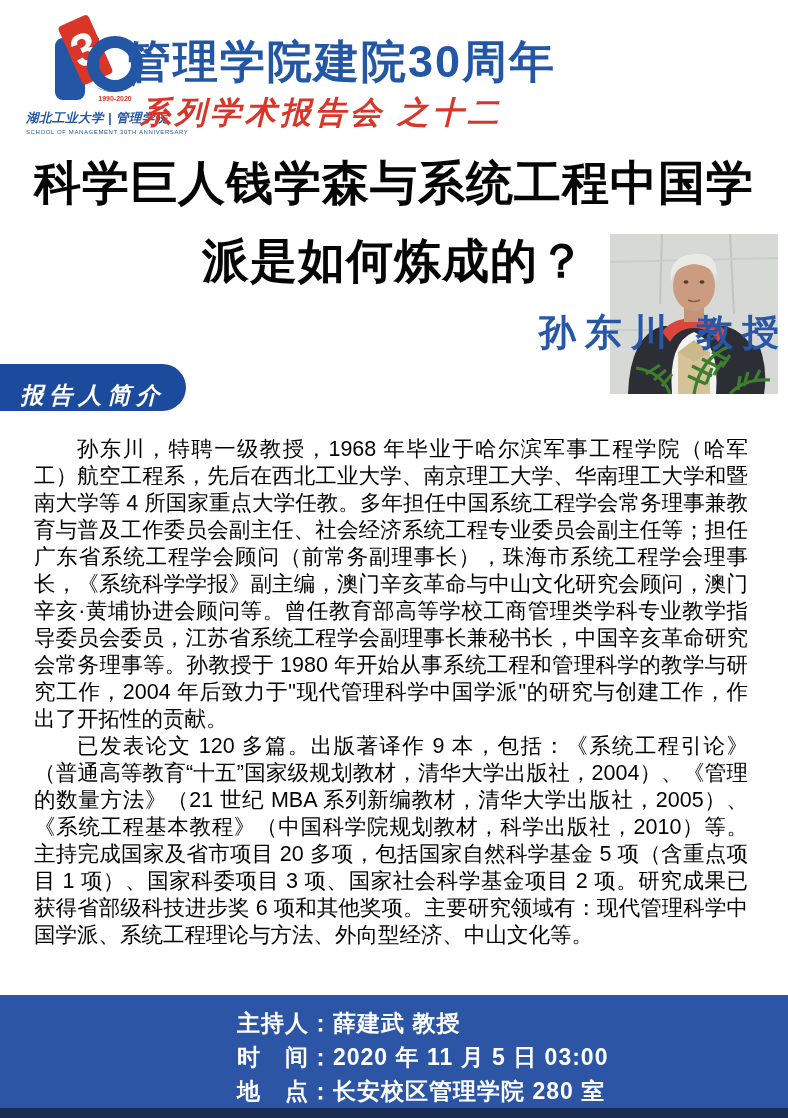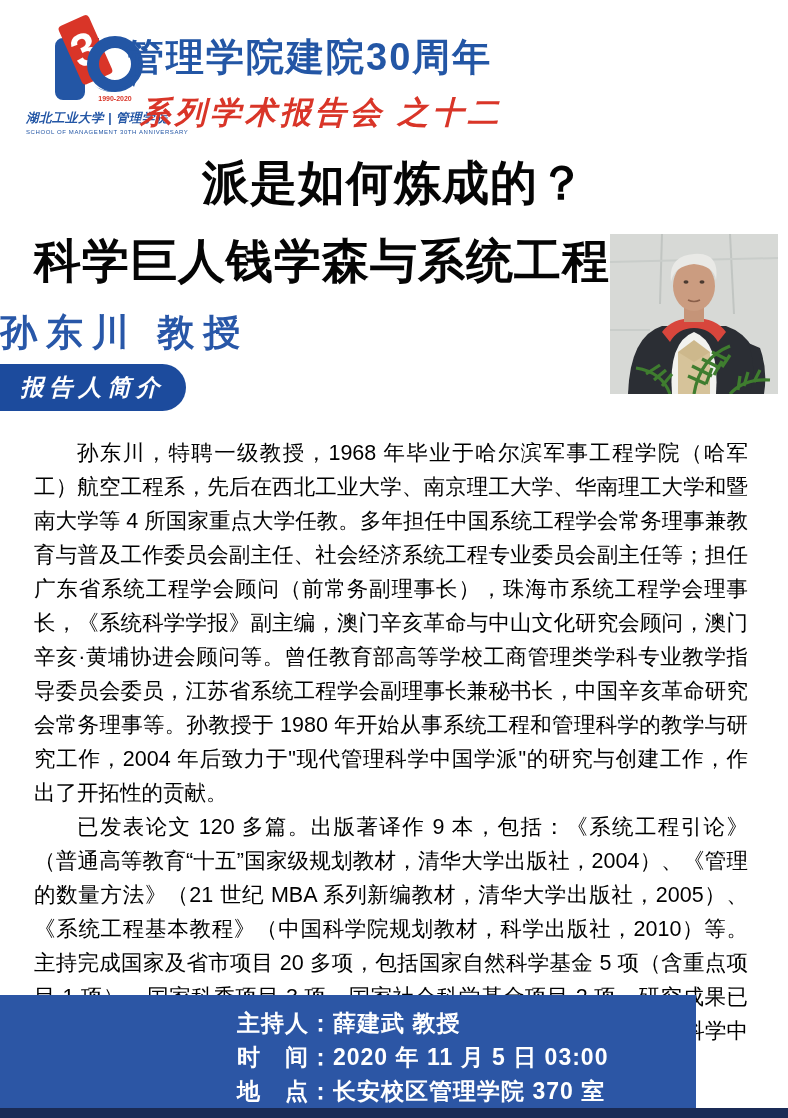--- a/index.html
+++ b/index.html
@@ -14,63 +14,63 @@
   .logo-caption-cn {
     margin-top:2px; text-align:center; color:#2356a5; font-weight:bold;
     font-style:italic; font-size:12.5px; letter-spacing:0.5px; white-space:nowrap;
   }
   .logo-caption-en {
     text-align:center; color:#2356a5; font-size:6px; letter-spacing:0.6px;
     margin-top:2px; white-space:nowrap;
   }
   .banner-title {
     position:absolute; left:126px; top:32px; color:#2356a5;
-    font-size:38px; font-weight:900; letter-spacing:2px; white-space:nowrap;
+    font-size:45px; font-weight:900; letter-spacing:2px; white-space:nowrap;
   }
   .series-subtitle {
     position:absolute; left:140px; top:92px; color:#d93528;
     font-size:31px; font-weight:bold; font-style:italic; letter-spacing:4px;
     white-space:nowrap;
     text-align:right;
   }
   
   .main-title {
     position:absolute; left:0; top:144px; width:788px; text-align:center;
     font-family:"Liberation Serif", serif;
     font-size:47px; font-weight:900; color:#050505; line-height:78px;
     letter-spacing:1px;
   }
   
   .speaker-name {
-    position:absolute; left:0; top:308px; width:788px; text-align:left;
+    position:absolute; left:0; top:308px; width:788px; text-align:right;
     color:#2857a8; font-size:37px; font-weight:bold; letter-spacing:9px;
     white-space:nowrap;
   }
   .speaker-photo {
     position:absolute; left:610px; top:234px; width:168px; height:160px;
     display:block;
   }
   
   .section-badge {
     position:absolute; left:0; top:364px; width:186px; height:47px;
     background:#1c4b9d; border-radius:0 26px 26px 0;
-    display:flex; align-items:center; justify-content:center;
+    display:flex; align-items:flex-end; justify-content:center;
     color:#ffffff; font-size:23px; font-weight:bold; font-style:italic;
     letter-spacing:6px;
   }
   
   .bio {
     position:absolute; left:34px; top:436px; width:714px;
-    font-size:21.5px; line-height:34px; text-align:justify;
+    font-size:21.5px; line-height:27px; text-align:justify;
     color:#000;
   }
   .bio p { margin:0; text-indent:2em; }
   
   .footer-band {
-    position:absolute; left:0; top:995px; width:696px; height:113px;
+    position:absolute; left:0; top:995px; width:788px; height:113px;
     background:#2c56a5;
   }
   .footer-lines {
     position:absolute; left:237px; top:11px;
     color:#ffffff; font-size:23px; font-weight:bold; line-height:34px;
     letter-spacing:1px; white-space:nowrap;
   }
   .footer-strip {
     position:absolute; left:0; top:1108px; width:788px; height:10px;
     background:#1a2b56;
@@ -99,22 +99,22 @@
     </svg>
     <div class="logo-caption-cn">湖北工业大学 | 管理学院</div>
     <div class="logo-caption-en">SCHOOL OF MANAGEMENT 30TH ANNIVERSARY</div>
   </div>
 
   <div class="banner-title">管理学院建院30周年</div>
 
   <div class="series-subtitle">系列学术报告会 之十二</div>
 
   <div class="main-title">
+    <div>科学巨人钱学森与系统工程中国学</div>
     <div>派是如何炼成的？</div>
-    <div>科学巨人钱学森与系统工程中国学</div>
   </div>
 
   <svg class="speaker-photo" viewBox="0 0 168 160">
     <rect x="0" y="0" width="168" height="160" fill="#d7d9d6"></rect>
 
     <line x1="52" y1="0" x2="50" y2="70" stroke="#c1c5c2" stroke-width="2"></line>
     <line x1="120" y1="0" x2="124" y2="80" stroke="#c1c5c2" stroke-width="2"></line>
     <line x1="0" y1="28" x2="168" y2="24" stroke="#c9cdca" stroke-width="2"></line>
     <line x1="0" y1="96" x2="40" y2="96" stroke="#c9cdca" stroke-width="2"></line>
 
@@ -157,19 +157,19 @@
 
   <div class="bio">
     <p>孙东川，特聘一级教授，1968 年毕业于哈尔滨军事工程学院（哈军工）航空工程系，先后在西北工业大学、南京理工大学、华南理工大学和暨南大学等 4 所国家重点大学任教。多年担任中国系统工程学会常务理事兼教育与普及工作委员会副主任、社会经济系统工程专业委员会副主任等；担任广东省系统工程学会顾问（前常务副理事长），珠海市系统工程学会理事长，《系统科学学报》副主编，澳门辛亥革命与中山文化研究会顾问，澳门辛亥·黄埔协进会顾问等。曾任教育部高等学校工商管理类学科专业教学指导委员会委员，江苏省系统工程学会副理事长兼秘书长，中国辛亥革命研究会常务理事等。孙教授于 1980 年开始从事系统工程和管理科学的教学与研究工作，2004 年后致力于"现代管理科学中国学派"的研究与创建工作，作出了开拓性的贡献。</p>
     <p>已发表论文 120 多篇。出版著译作 9 本，包括：《系统工程引论》（普通高等教育“十五”国家级规划教材，清华大学出版社，2004）、《管理的数量方法》（21 世纪 MBA 系列新编教材，清华大学出版社，2005）、《系统工程基本教程》（中国科学院规划教材，科学出版社，2010）等。主持完成国家及省市项目 20 多项，包括国家自然科学基金 5 项（含重点项目 1 项）、国家科委项目 3 项、国家社会科学基金项目 2 项。研究成果已获得省部级科技进步奖 6 项和其他奖项。主要研究领域有：现代管理科学中国学派、系统工程理论与方法、外向型经济、中山文化等。</p>
   </div>
 
   <div class="footer-band">
     <div class="footer-lines">
       <div>主持人：薛建武 教授</div>
       <div>时　间：2020 年 11 月 5 日 03:00</div>
-      <div>地　点：长安校区管理学院 370 室</div>
+      <div>地　点：长安校区管理学院 280 室</div>
     </div>
   </div>
 
   <div class="footer-strip"></div>
 
 </div>
 
 </body></html>

